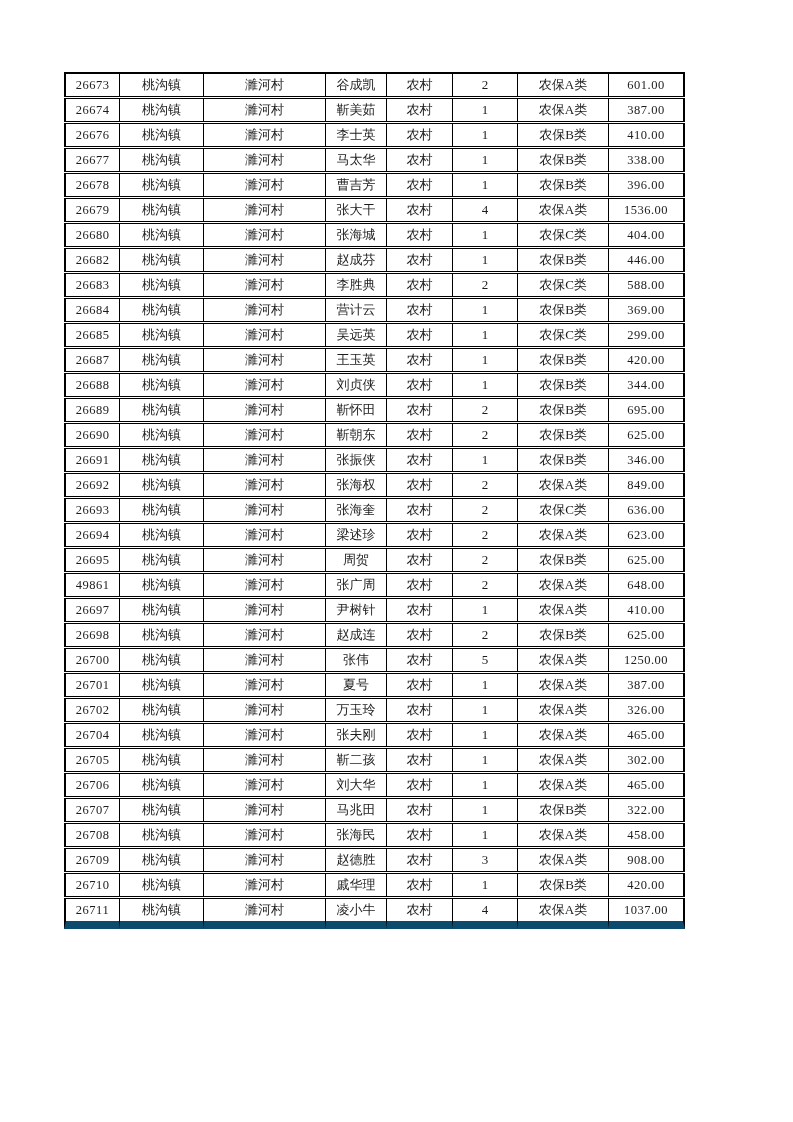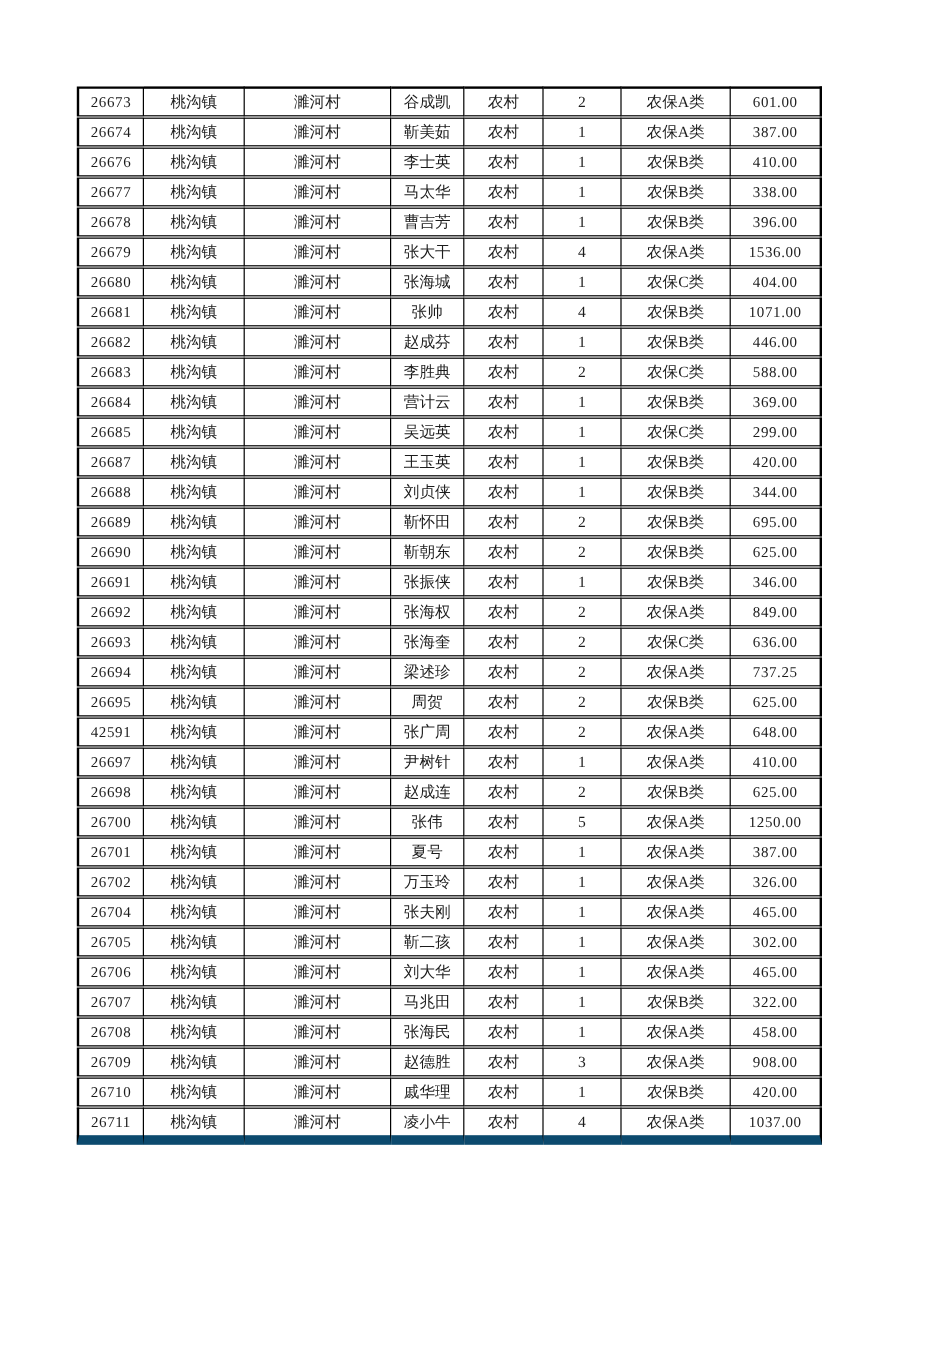--- a/index.html
+++ b/index.html
@@ -138,30 +138,20 @@
           <td class="col-serial">26680</td>
           <td class="col-town">桃沟镇</td>
           <td class="col-village">濉河村</td>
           <td class="col-name">张海城</td>
           <td class="col-residence-type">农村</td>
           <td class="col-person-count">1</td>
           <td class="col-insurance-category">农保C类</td>
           <td class="col-amount">404.00</td>
         </tr>
         <tr>
-          <td class="col-serial">26681</td>
-          <td class="col-town">桃沟镇</td>
-          <td class="col-village">濉河村</td>
-          <td class="col-name">张帅</td>
-          <td class="col-residence-type">农村</td>
-          <td class="col-person-count">4</td>
-          <td class="col-insurance-category">农保B类</td>
-          <td class="col-amount">1071.00</td>
-        </tr>
-        <tr>
           <td class="col-serial">26682</td>
           <td class="col-town">桃沟镇</td>
           <td class="col-village">濉河村</td>
           <td class="col-name">赵成芬</td>
           <td class="col-residence-type">农村</td>
           <td class="col-person-count">1</td>
           <td class="col-insurance-category">农保B类</td>
           <td class="col-amount">446.00</td>
         </tr>
         <tr>
@@ -265,34 +255,34 @@
           <td class="col-amount">636.00</td>
         </tr>
         <tr>
           <td class="col-serial">26694</td>
           <td class="col-town">桃沟镇</td>
           <td class="col-village">濉河村</td>
           <td class="col-name">梁述珍</td>
           <td class="col-residence-type">农村</td>
           <td class="col-person-count">2</td>
           <td class="col-insurance-category">农保A类</td>
-          <td class="col-amount">737.25</td>
+          <td class="col-amount">623.00</td>
         </tr>
         <tr>
           <td class="col-serial">26695</td>
           <td class="col-town">桃沟镇</td>
           <td class="col-village">濉河村</td>
           <td class="col-name">周贺</td>
           <td class="col-residence-type">农村</td>
           <td class="col-person-count">2</td>
           <td class="col-insurance-category">农保B类</td>
           <td class="col-amount">625.00</td>
         </tr>
         <tr>
-          <td class="col-serial">42591</td>
+          <td class="col-serial">49861</td>
           <td class="col-town">桃沟镇</td>
           <td class="col-village">濉河村</td>
           <td class="col-name">张广周</td>
           <td class="col-residence-type">农村</td>
           <td class="col-person-count">2</td>
           <td class="col-insurance-category">农保A类</td>
           <td class="col-amount">648.00</td>
         </tr>
         <tr>
           <td class="col-serial">26697</td>

